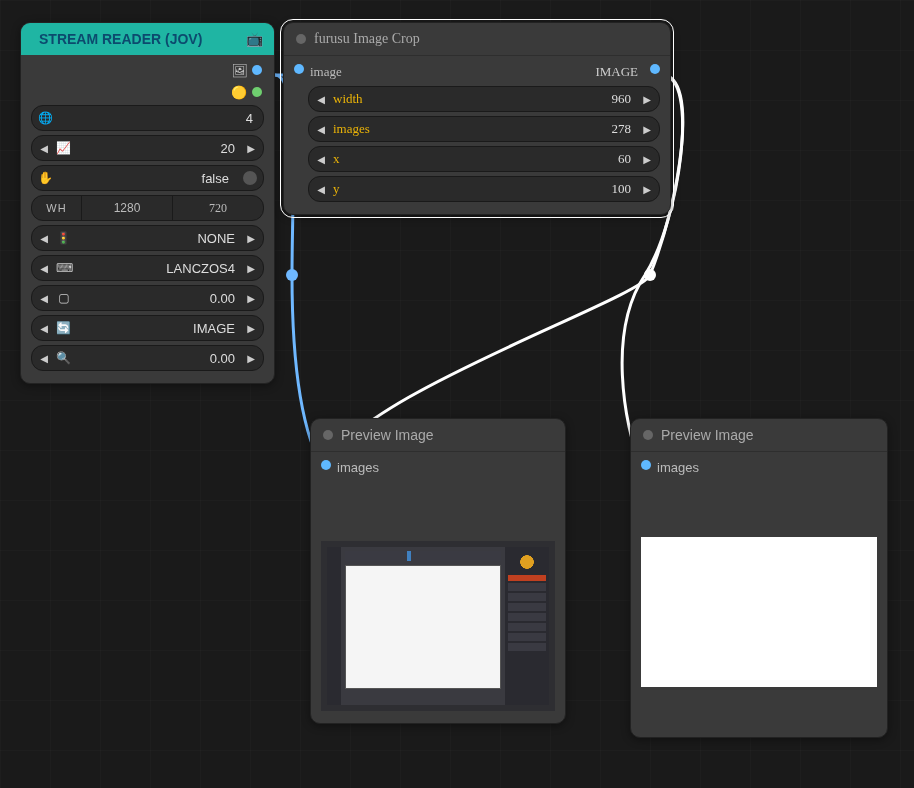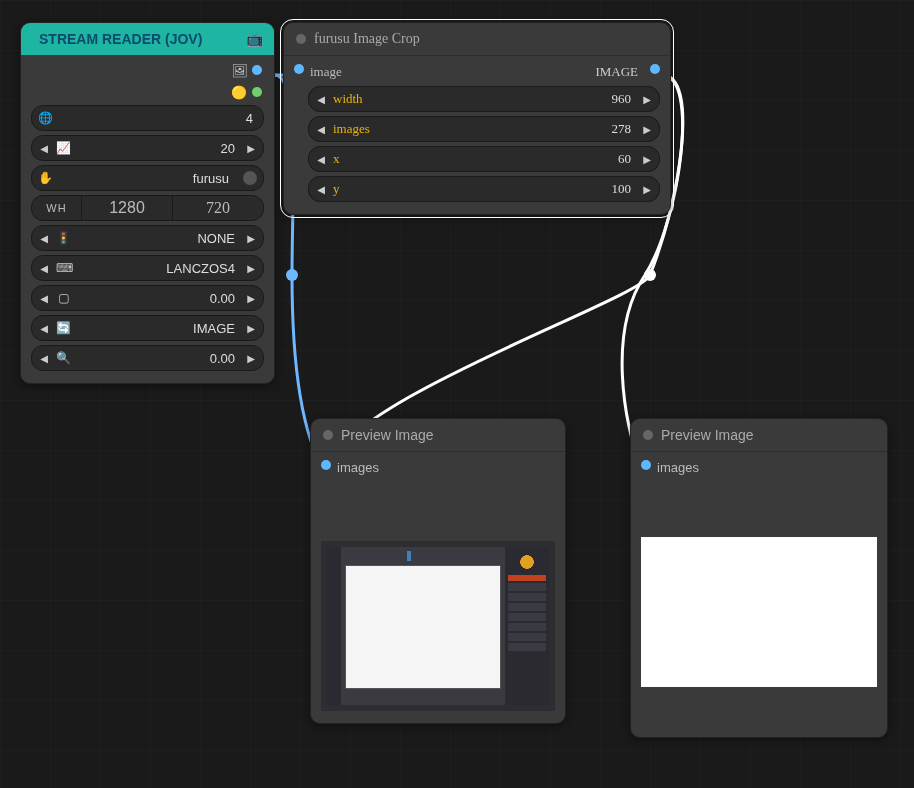--- a/index.html
+++ b/index.html
@@ -137,21 +137,21 @@
     align-items: stretch;
     overflow: hidden;
   }
   .wh-group .wh-cell {
     flex: 1;
     display: flex;
     align-items: center;
     justify-content: center;
     color: #bbb;
     border-right: 1px solid #1a1a1a;
-    font-size: 16px;
+    font-size: 12px;
   }
   .wh-group .wh-cell:last-child { border-right: none; font-family: Liberation Serif, serif; }
   .wh-group .wh-label { flex: 0 0 50px; font-size: 11px; letter-spacing: 1px; }
   .preview-area {
     margin-top: 6px;
     width: 100%;
     background: #2e2e32;
     position: relative;
   }
   .preview-area.krita {
@@ -236,21 +236,21 @@
       <span class="wval">4</span>
     </div>
     <div class="widget">
       <span class="arrow">◀</span>
       <span class="wicon">📈</span>
       <span class="wval">20</span>
       <span class="arrow">▶</span>
     </div>
     <div class="widget">
       <span class="wicon">✋</span>
-      <span class="wval">furusu</span>
+      <span class="wval">false</span>
       <span class="toggle-dot"></span>
     </div>
     <div class="wh-group">
       <div class="wh-cell wh-label">WH</div>
       <div class="wh-cell">1280</div>
       <div class="wh-cell">720</div>
     </div>
     <div class="widget">
       <span class="arrow">◀</span>
       <span class="wicon">🚦</span>

